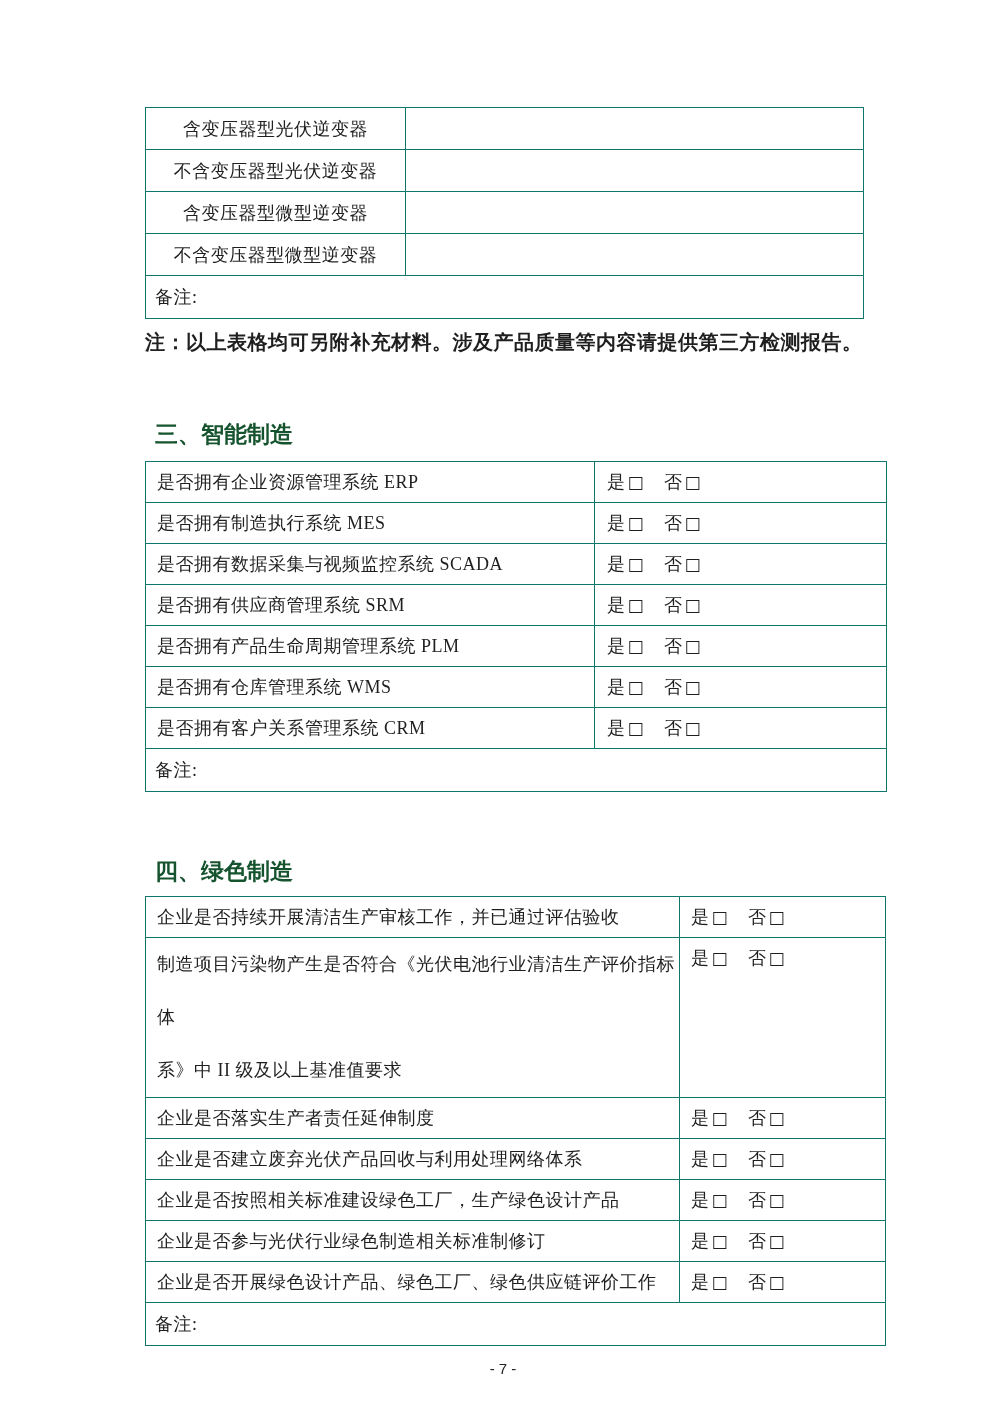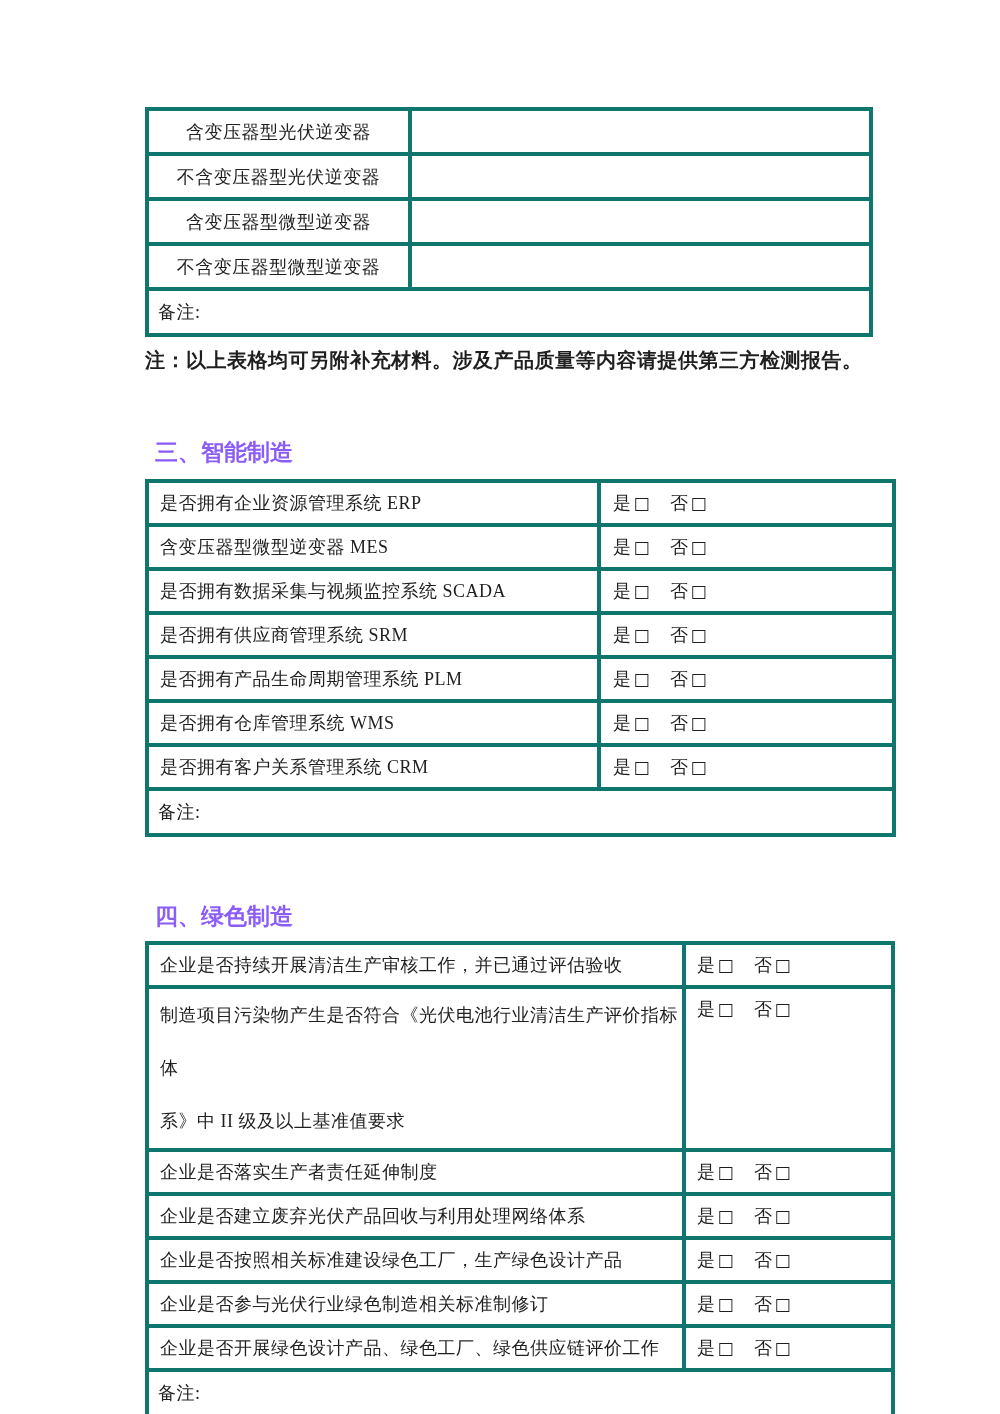--- a/index.html
+++ b/index.html
@@ -18,21 +18,21 @@
     padding-top: 107px;
     margin-left: 145px;
     width: 716px;
   }
   table {
     border-collapse: collapse;
     table-layout: fixed;
     width: 716px;
   }
   td {
-    border: 4px solid #0f766e;
+    border: 1px solid #0f766e;
     font-size: 18px;
     letter-spacing: 0.5px;
     vertical-align: middle;
     padding: 0;
     overflow: hidden;
   }
   
   .t1 .lbl-cell { width: 259px; text-align: center; }
   .t1 .val-cell { width: 457px; }
   .t1 td { height: 41px; }
@@ -61,21 +61,21 @@
     letter-spacing: 0.5px;
     white-space: nowrap;
     font-weight: bold;
   }
   .section-heading {
     margin: 64px 0 0 10px;
     font-family: "Liberation Sans", "DejaVu Sans", sans-serif;
     font-weight: 700;
     font-size: 23px;
     line-height: 30px;
-    color: #8b5cf6;
+    color: #14532d;
   }
   .cb {
     display: inline-block;
     margin-left: 2px;
     font-family: "DejaVu Sans", sans-serif;
     font-size: 17px;
   }
   .yn-gap { display: inline-block; width: 20px; }
   .page-number {
     margin-top: 14px;
@@ -121,21 +121,21 @@
 
   <table class="t2">
     <tbody>
         <tr>
       <td class="q-cell">是否拥有企业资源管理系统 ERP</td>
       <td class="yn-cell">
         <span>是</span><span class="cb">□</span><span class="yn-gap"></span><span>否</span><span class="cb">□</span>
       </td>
     </tr>
     <tr>
-      <td class="q-cell">含变压器型微型逆变器 MES</td>
+      <td class="q-cell">是否拥有制造执行系统 MES</td>
       <td class="yn-cell">
         <span>是</span><span class="cb">□</span><span class="yn-gap"></span><span>否</span><span class="cb">□</span>
       </td>
     </tr>
     <tr>
       <td class="q-cell">是否拥有数据采集与视频监控系统 SCADA</td>
       <td class="yn-cell">
         <span>是</span><span class="cb">□</span><span class="yn-gap"></span><span>否</span><span class="cb">□</span>
       </td>
     </tr>

